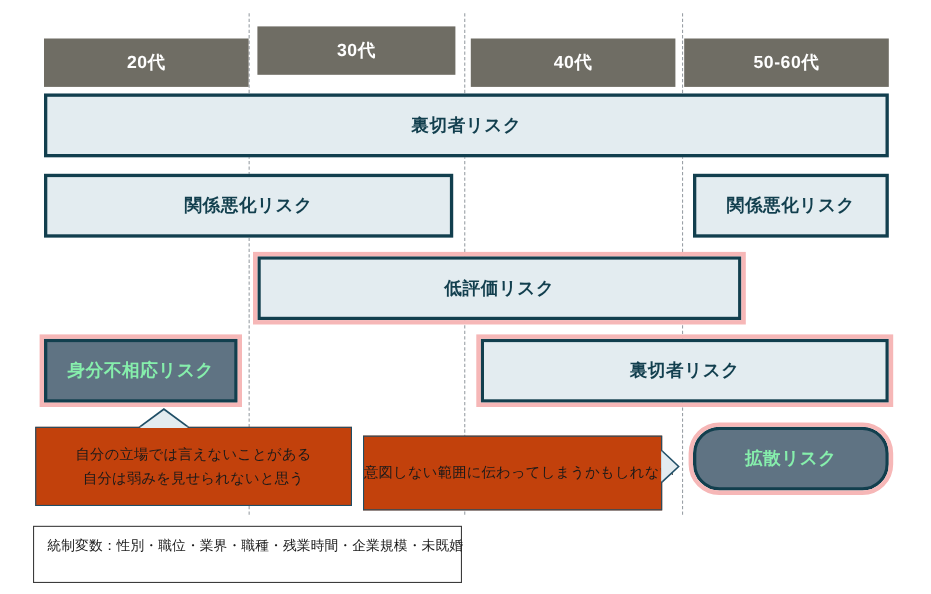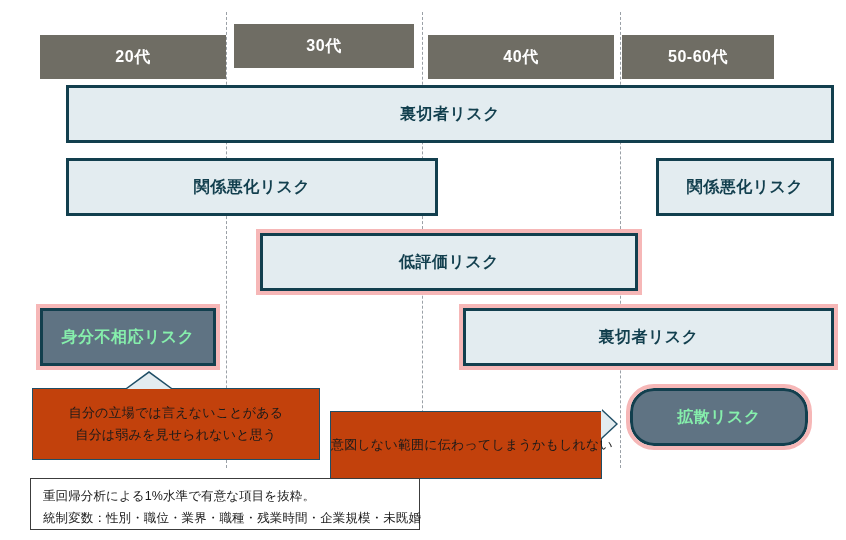--- a/index.html
+++ b/index.html
@@ -51,21 +51,20 @@
     align-items: center;
     justify-content: center;
     font-size: 16px;
     font-weight: 700;
     letter-spacing: 0.5px;
   }
   .bar.light {
     background: #e3ecf0;
     border: 3px solid #123f4e;
     color: #123f4e;
-    margin-left: 26px;
   }
   .bar.dark {
     background: #5f7383;
     border: 3px solid #123f4e;
     color: #86efac;
   }
   .bar.hl {
     outline: 4px solid #f6b7b7;
     outline-offset: 0px;
   }
@@ -151,63 +150,62 @@
   <div id="age-header">
       <div class="age-tile" style="left: 40px; top: 18px; width: 186px;">
         <span>20代</span>
       </div>
       <div class="age-tile" style="left: 234px; top: 7px; width: 180px;">
         <span>30代</span>
       </div>
       <div class="age-tile" style="left: 428px; top: 18px; width: 186px;">
         <span>40代</span>
       </div>
-      <div class="age-tile" style="left: 622px; top: 18px; width: 152px;">
+      <div class="age-tile" style="left: 622px; top: 18px; width: 186px;">
         <span>50-60代</span>
       </div>
     </div>
 
   <div id="bars">
       <div class="bar light" style="left: 40px; top: 85px; width: 768px; height: 58px;">
         <span>裏切者リスク</span>
       </div>
       <div class="bar light" style="left: 40px; top: 158px; width: 372px; height: 58px;">
         <span>関係悪化リスク</span>
       </div>
       <div class="bar light" style="left: 630px; top: 158px; width: 178px; height: 58px;">
         <span>関係悪化リスク</span>
       </div>
-      <div class="bar light hl" style="left: 234px; top: 233px; width: 378px; height: 58px;">
+      <div class="bar light hl" style="left: 234px; top: 233px; width: 440px; height: 58px;">
         <span>低評価リスク</span>
       </div>
       <div class="bar dark hl" style="left: 40px; top: 308px; width: 176px; height: 58px;">
         <span>身分不相応リスク</span>
       </div>
       <div class="bar light hl" style="left: 437px; top: 308px; width: 371px; height: 58px;">
         <span>裏切者リスク</span>
       </div>
       <div class="bar dark hl" style="left: 630px; top: 388px; width: 178px; height: 58px; border-radius: 24px;">
         <span>拡散リスク</span>
       </div>
     </div>
 
   <div id="callouts">
       <div class="callout" style="left: 32px; top: 388px; width: 288px; height: 72px;">
         <span class="line">自分の立場では言えないことがある</span>
         <span class="line">自分は弱みを見せられないと思う</span>
       </div>
       <div class="ptr-up-border" style="left: 126px; top: 371px;"></div>
       <div class="ptr-up" style="left: 127px; top: 373px;"></div>
-      <div class="callout" style="left: 330px; top: 411px; width: 272px; height: 68px; padding-left: 12px;">
+      <div class="callout" style="left: 330px; top: 396px; width: 272px; height: 68px; padding-left: 12px;">
         <span class="line">意図しない範囲に伝わってしまうかもしれない</span>
       </div>
       <div class="ptr-right-border" style="left: 602px; top: 409px;"></div>
       <div class="ptr-right" style="left: 601px; top: 410px;"></div>
     </div>
 
   <div id="footnote-host">
       <div class="footnote" style="left: 30px; top: 478px; width: 390px; height: 52px;">
-        <span class="line">重回帰分析による1%水準で有意な項目を抜粋。</span>
         <span class="line">統制変数：性別・職位・業界・職種・残業時間・企業規模・未既婚</span>
       </div>
     </div>
 
 </div>
 
 </body></html>

